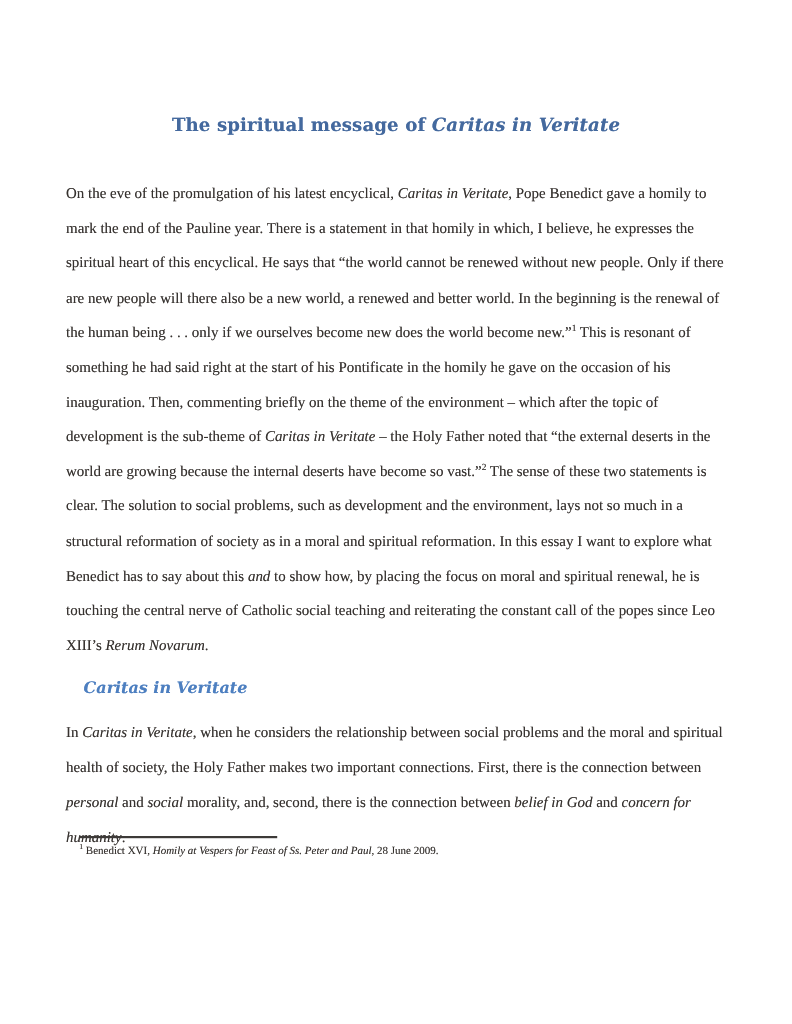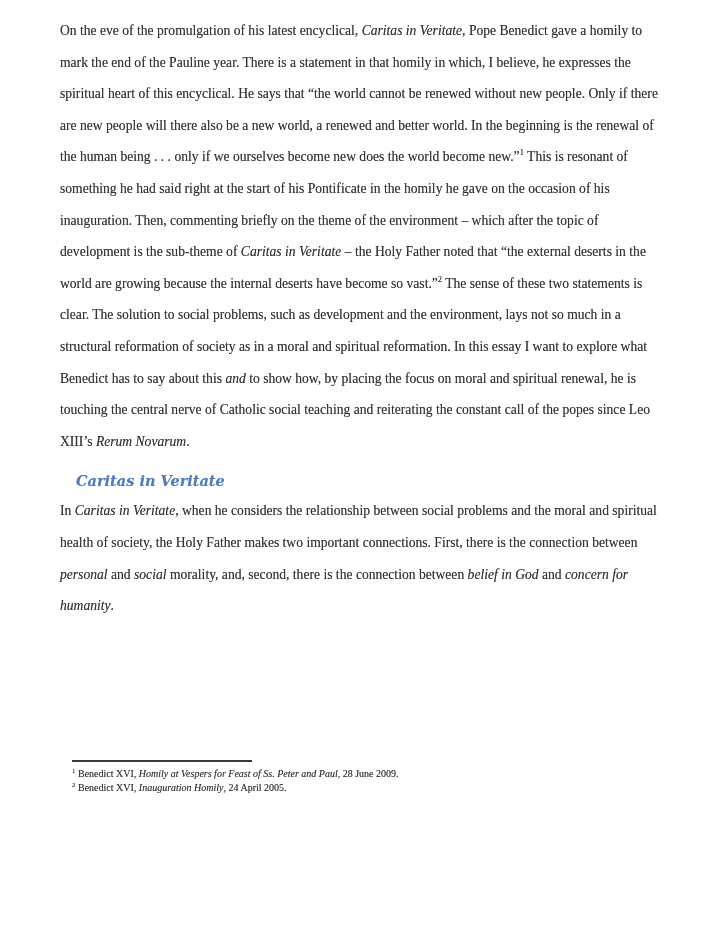--- a/index.html
+++ b/index.html
@@ -31,22 +31,22 @@
     text-shadow: 0 0 0.5px rgba(68,105,158,0.55);
   }
   .doc-title .italic { font-style: italic; }
   .body-para {
     margin: 0;
     font-size: 13.6px;
     line-height: 31.6px;
     text-align: left;
     text-shadow: 0 0 0.45px rgba(54,50,47,0.55);
   }
-  .para-1 { margin-top: 15px; }
-  .para-2 { margin-top: 6px; }
+  .para-1 { margin-top: 37px; }
+  .para-2 { margin-top: 16px; }
   .body-para .italic { font-style: italic; }
   sup {
     font-size: 8.5px;
     line-height: 0;
     vertical-align: super;
   }
   .section-heading {
     margin: 0;
     margin-top: 15px;
     margin-left: 16px;
@@ -77,26 +77,26 @@
   }
   .footnote sup { font-size: 7px; }
   .footnote .italic { font-style: italic; }
 </style>
 </head>
 <body>
 
 <div class="page">
   <div class="content">
 
+    <h1 class="doc-title"><span>The spiritual message of </span><span class="italic">Caritas in Veritate</span></h1>
 
     <p class="body-para para-1"><span>On the eve of the promulgation of his latest encyclical, </span><span class="italic">Caritas in Veritate</span><span>, Pope Benedict gave a homily to mark the end of the Pauline year.  There is a statement in that homily in which, I believe, he expresses the spiritual heart of this encyclical.  He says that “the world cannot be renewed without new people.  Only if there are new people will there also be a new world, a renewed and better world.  In the beginning is the renewal of the human being . . . only if we ourselves become new does the world become new.”</span><sup>1</sup><span>  This is resonant of something he had said right at the start of his Pontificate in the homily he gave on the occasion of his inauguration.  Then, commenting briefly on the theme of the environment – which after the topic of development is the sub-theme of </span><span class="italic">Caritas in Veritate</span><span> – the Holy Father noted that “the external deserts in the world are growing because the internal deserts have become so vast.”</span><sup>2</sup><span>  The sense of these two statements is clear.  The solution to social problems, such as development and the environment, lays not so much in a structural reformation of society as in a moral and spiritual reformation.  In this essay I want to explore what Benedict has to say about this </span><span class="italic">and</span><span> to show how, by placing the focus on moral and spiritual renewal, he is touching the central nerve of Catholic social teaching and reiterating the constant call of the popes since Leo XIII’s </span><span class="italic">Rerum Novarum</span><span>.</span></p>
 
     <h2 class="section-heading">Caritas in Veritate</h2>
 
     <p class="body-para para-2"><span>In </span><span class="italic">Caritas in Veritate</span><span>, when he considers the relationship between social problems and the moral and spiritual health of society, the Holy Father makes two important connections.  First, there is the connection between </span><span class="italic">personal</span><span> and </span><span class="italic">social</span><span> morality, and, second, there is the connection between </span><span class="italic">belief in God</span><span> and </span><span class="italic">concern for humanity</span><span>.</span></p>
   </div>
 
   <div class="footnote-area">
     <div class="footnote-rule"></div>
     <div class="footnote"><sup>1</sup><span> Benedict XVI, </span><span class="italic">Homily at Vespers for Feast of Ss. Peter and Paul</span><span>, 28 June 2009.</span></div>
-    <div class="footnote"><sup>2</sup><span> Benedict XVI, </span><span class="italic">Inauguration Homily</span><span>, 24 April 2005.</span></div>
   </div>
 </div>
 
 </body></html>

